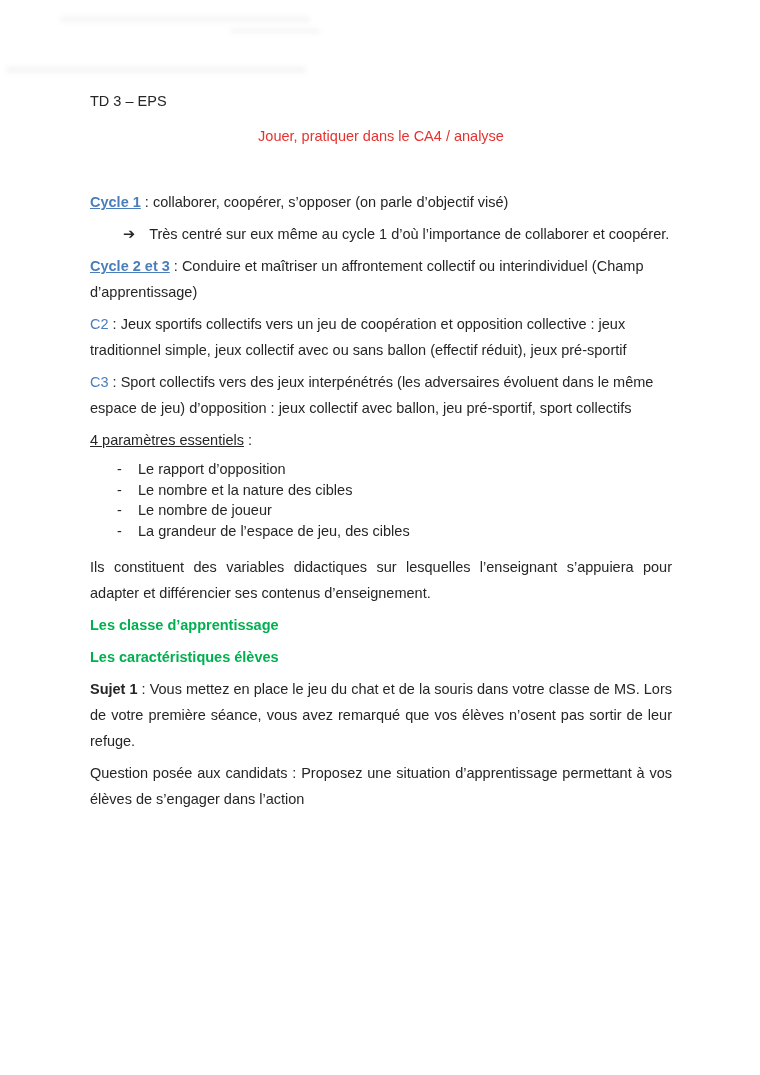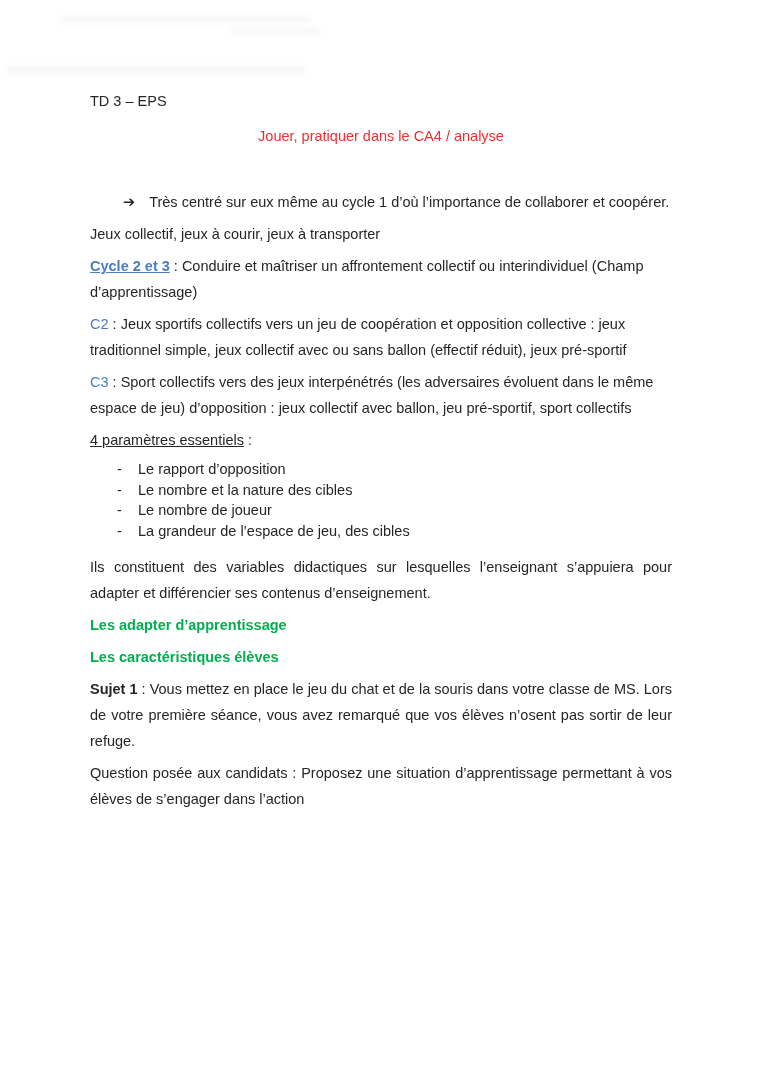--- a/index.html
+++ b/index.html
@@ -50,24 +50,24 @@
 <div class="page">
 
   <div class="artifact a1"></div>
   <div class="artifact a2"></div>
   <div class="artifact a3"></div>
 
   <p class="doc-header">TD 3 – EPS</p>
 
   <p class="doc-title">Jouer, pratiquer dans le CA4 / analyse</p>
 
+  <p class="para"><span class="label-blue u b">Cycle 1</span><span> : collaborer, coopérer, s’opposer (on parle d’objectif visé)</span></p>
 
   <p class="para arrow-line"><span class="arrow">➔</span><span>Très centré sur eux même au cycle 1 d’où l’importance de collaborer et coopérer.</span></p>
 
-  <p class="para">Jeux collectif, jeux à courir, jeux à transporter</p>
 
   <p class="para"><span class="label-blue u b">Cycle 2 et 3</span><span> : Conduire et maîtriser un affrontement collectif ou interindividuel (Champ d’apprentissage)</span></p>
 
   <p class="para"><span class="label-blue">C2</span><span> : Jeux sportifs collectifs vers un jeu de coopération et opposition collective : jeux traditionnel simple, jeux collectif avec ou sans ballon (effectif réduit), jeux pré-sportif</span></p>
 
   <p class="para"><span class="label-blue">C3</span><span> : Sport collectifs vers des jeux interpénétrés (les adversaires évoluent dans le même espace de jeu)  d’opposition : jeux collectif avec ballon, jeu pré-sportif, sport collectifs</span></p>
 
   <p class="para"><span class="u-black">4 paramètres essentiels</span><span> :</span></p>
 
   <ul class="dash-list">
@@ -84,21 +84,21 @@
         <span>Le nombre de joueur</span>
       </li>
     <li class="dash-item">
         <span class="dash">-</span>
         <span>La grandeur de l’espace de jeu, des cibles</span>
       </li>
   </ul>
 
   <p class="para justified">Ils constituent des variables didactiques sur lesquelles l’enseignant s’appuiera pour adapter et différencier ses contenus d’enseignement.</p>
 
-  <p class="para heading-green">Les adapter d’apprentissage</p>
+  <p class="para heading-green">Les classe d’apprentissage</p>
 
 
   <p class="para heading-green">Les caractéristiques élèves</p>
 
 
   <p class="para justified"><span class="b">Sujet 1</span><span> : Vous mettez en place le jeu du chat et de la souris dans votre classe de MS. Lors de votre première séance, vous avez remarqué que vos élèves n’osent pas sortir de leur refuge.</span></p>
 
   <p class="para justified">Question posée aux candidats : Proposez une situation d’apprentissage permettant à vos élèves de s’engager dans l’action</p>
 
 </div>

